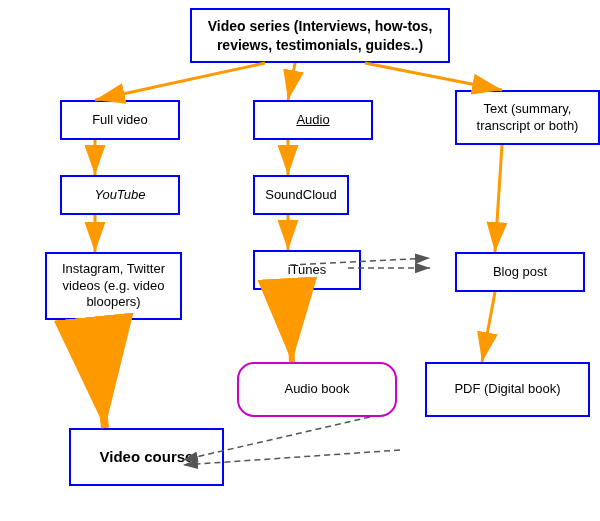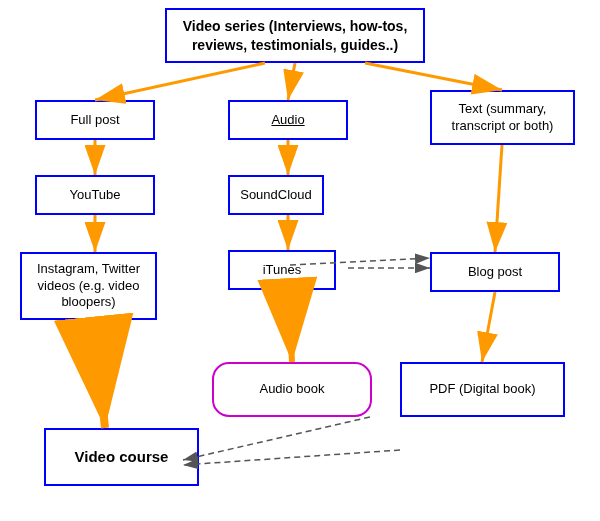--- a/index.html
+++ b/index.html
@@ -15,20 +15,21 @@
       position: absolute;
       border: 2px solid #00f;
       background: #fff;
       text-align: center;
       display: flex;
       align-items: center;
       justify-content: center;
       font-size: 13px;
       line-height: 1.3;
       padding: 4px 6px;
+      margin-left: 25px;
     }
     .node-pink {
       border-color: #e0f;
       border-radius: 17px;
     }
     .node-top {
       border: none;
       font-weight: bold;
       font-size: 14px;
     }
@@ -41,32 +42,32 @@
     }
   </style>
 </head>
 <body>
 
 <div class="node node-top" style="left:165px; top:8px; width:260px; height:55px; border:2px solid #00f; font-weight:bold; font-size:14px;">
   <span>Video series (Interviews, how-tos, reviews, testimonials, guides..)</span>
 </div>
 
 <div class="node" style="left:35px; top:100px; width:120px; height:40px;">
-  <span>Full post</span>
+  <span>Full video</span>
 </div>
 
 <div class="node" style="left:228px; top:100px; width:120px; height:40px;text-decoration:underline;">
   <span>Audio</span>
 </div>
 
 <div class="node" style="left:430px; top:90px; width:145px; height:55px;">
   <span>Text (summary, transcript or both)</span>
 </div>
 
-<div class="node" style="left:35px; top:175px; width:120px; height:40px;">
+<div class="node" style="left:35px; top:175px; width:120px; height:40px;font-style:italic;">
   <span>YouTube</span>
 </div>
 
 <div class="node" style="left:228px; top:175px; width:96px; height:40px;">
   <span>SoundCloud</span>
 </div>
 
 <div class="node" style="left:20px; top:252px; width:137px; height:68px;">
   <span>Instagram, Twitter videos (e.g. video bloopers)</span>
 </div>

